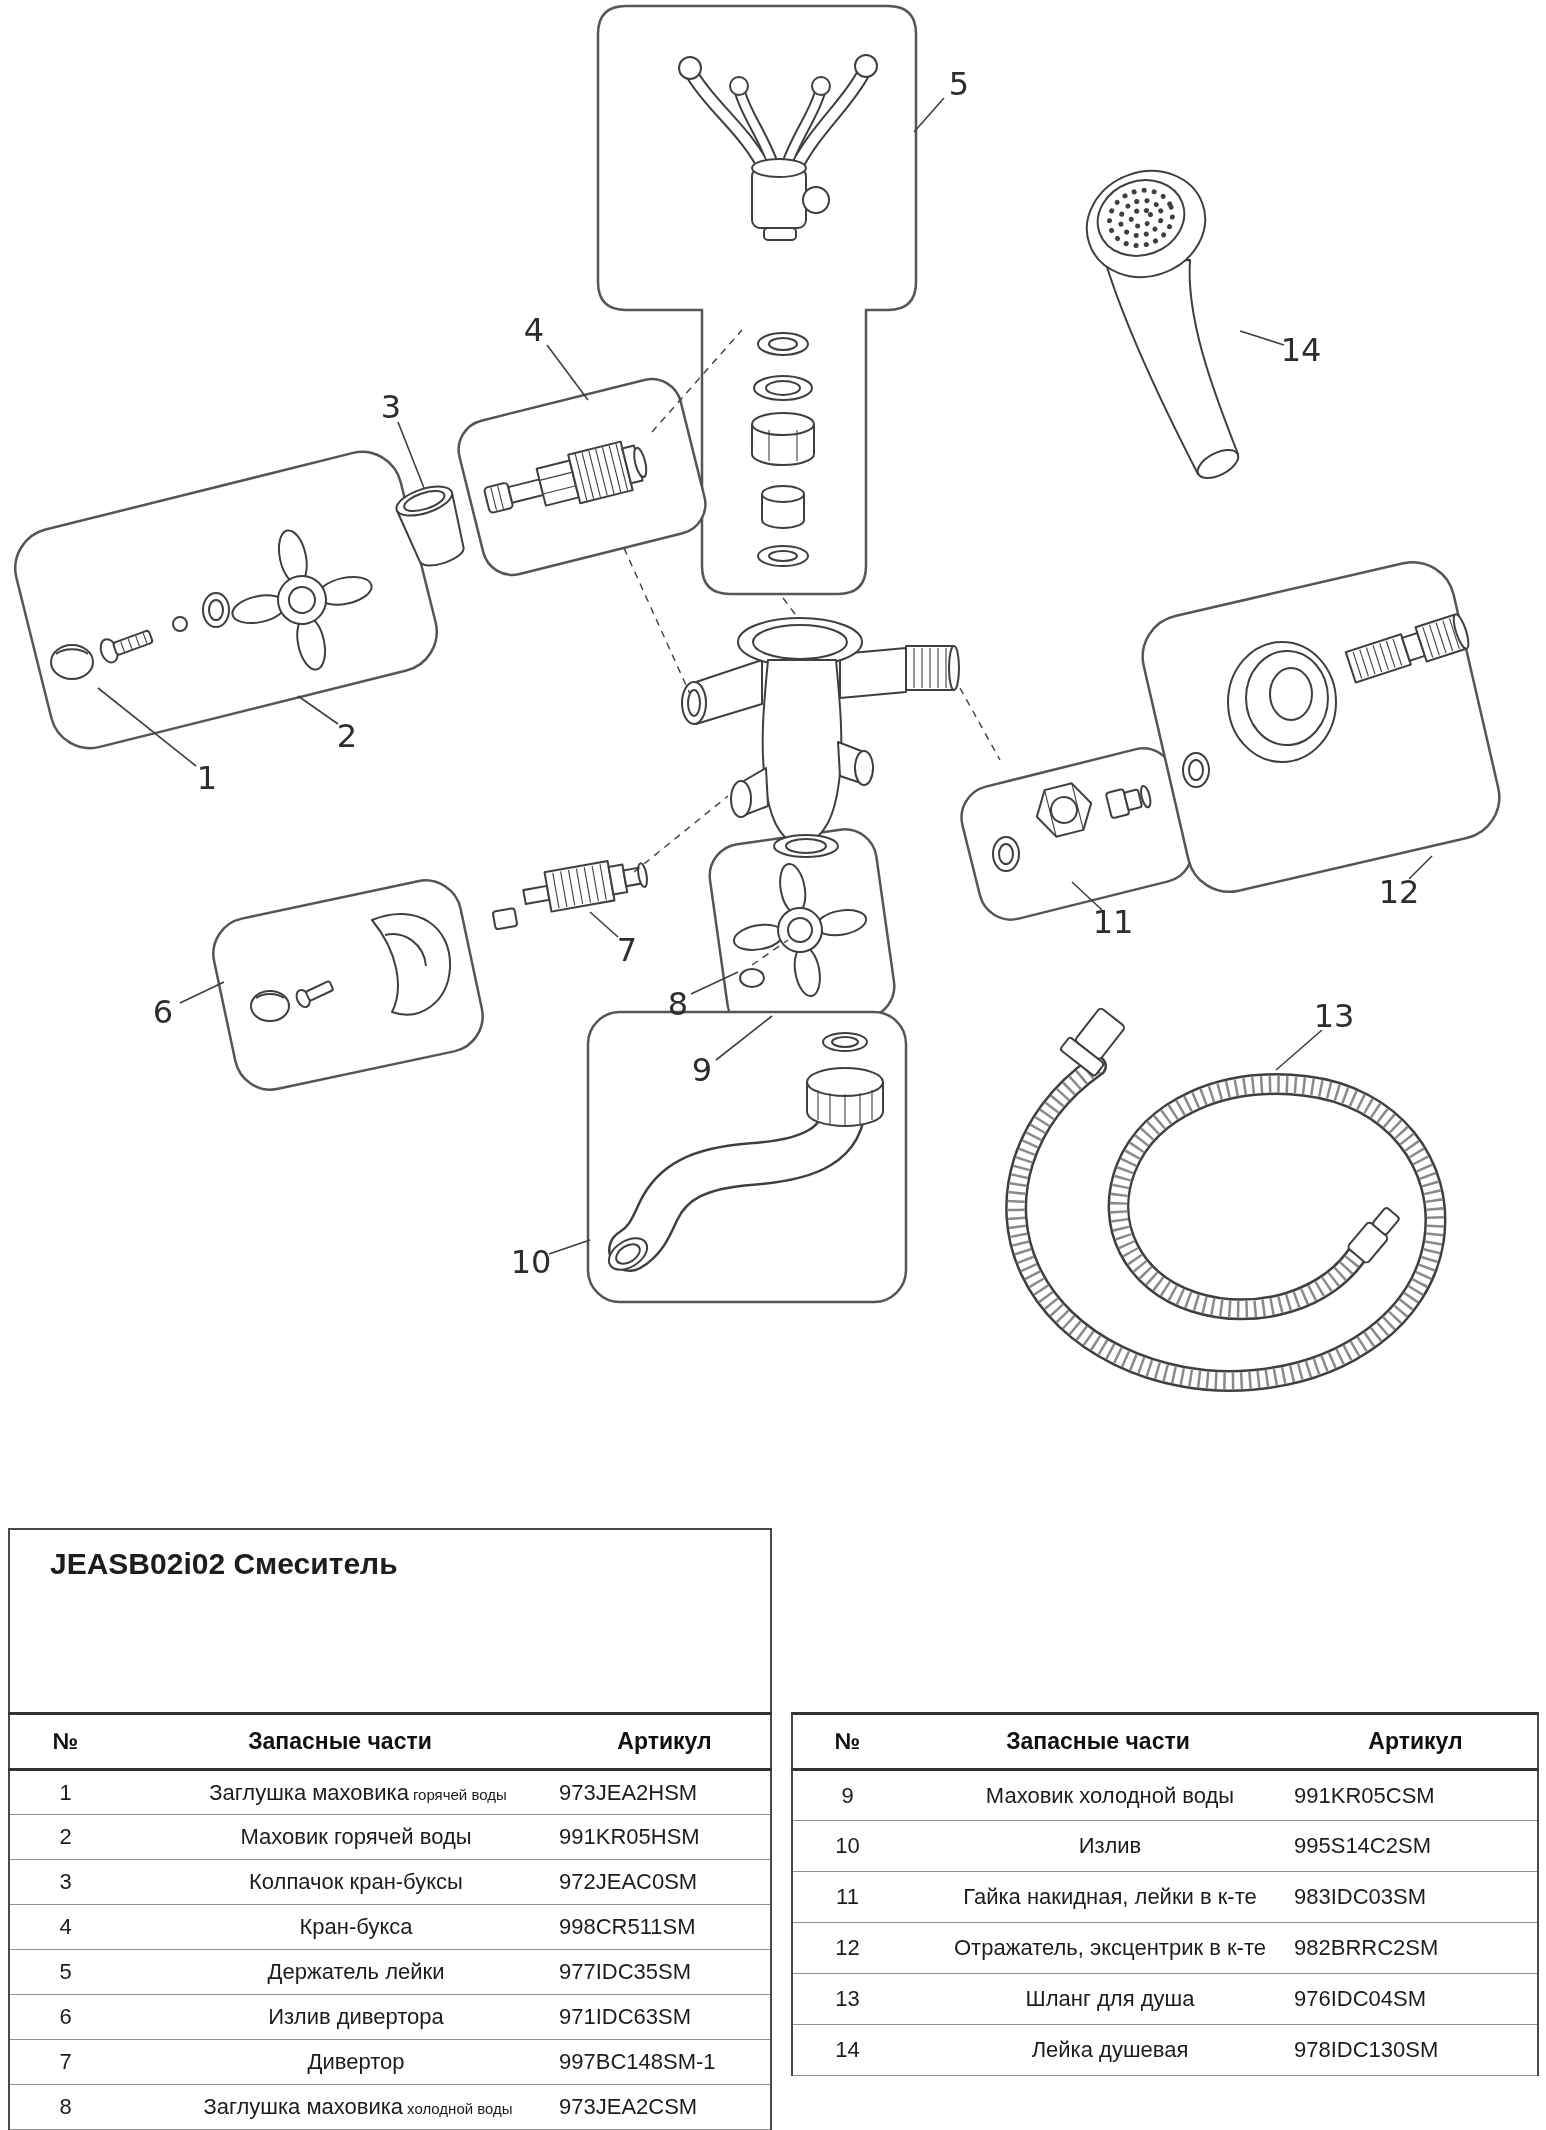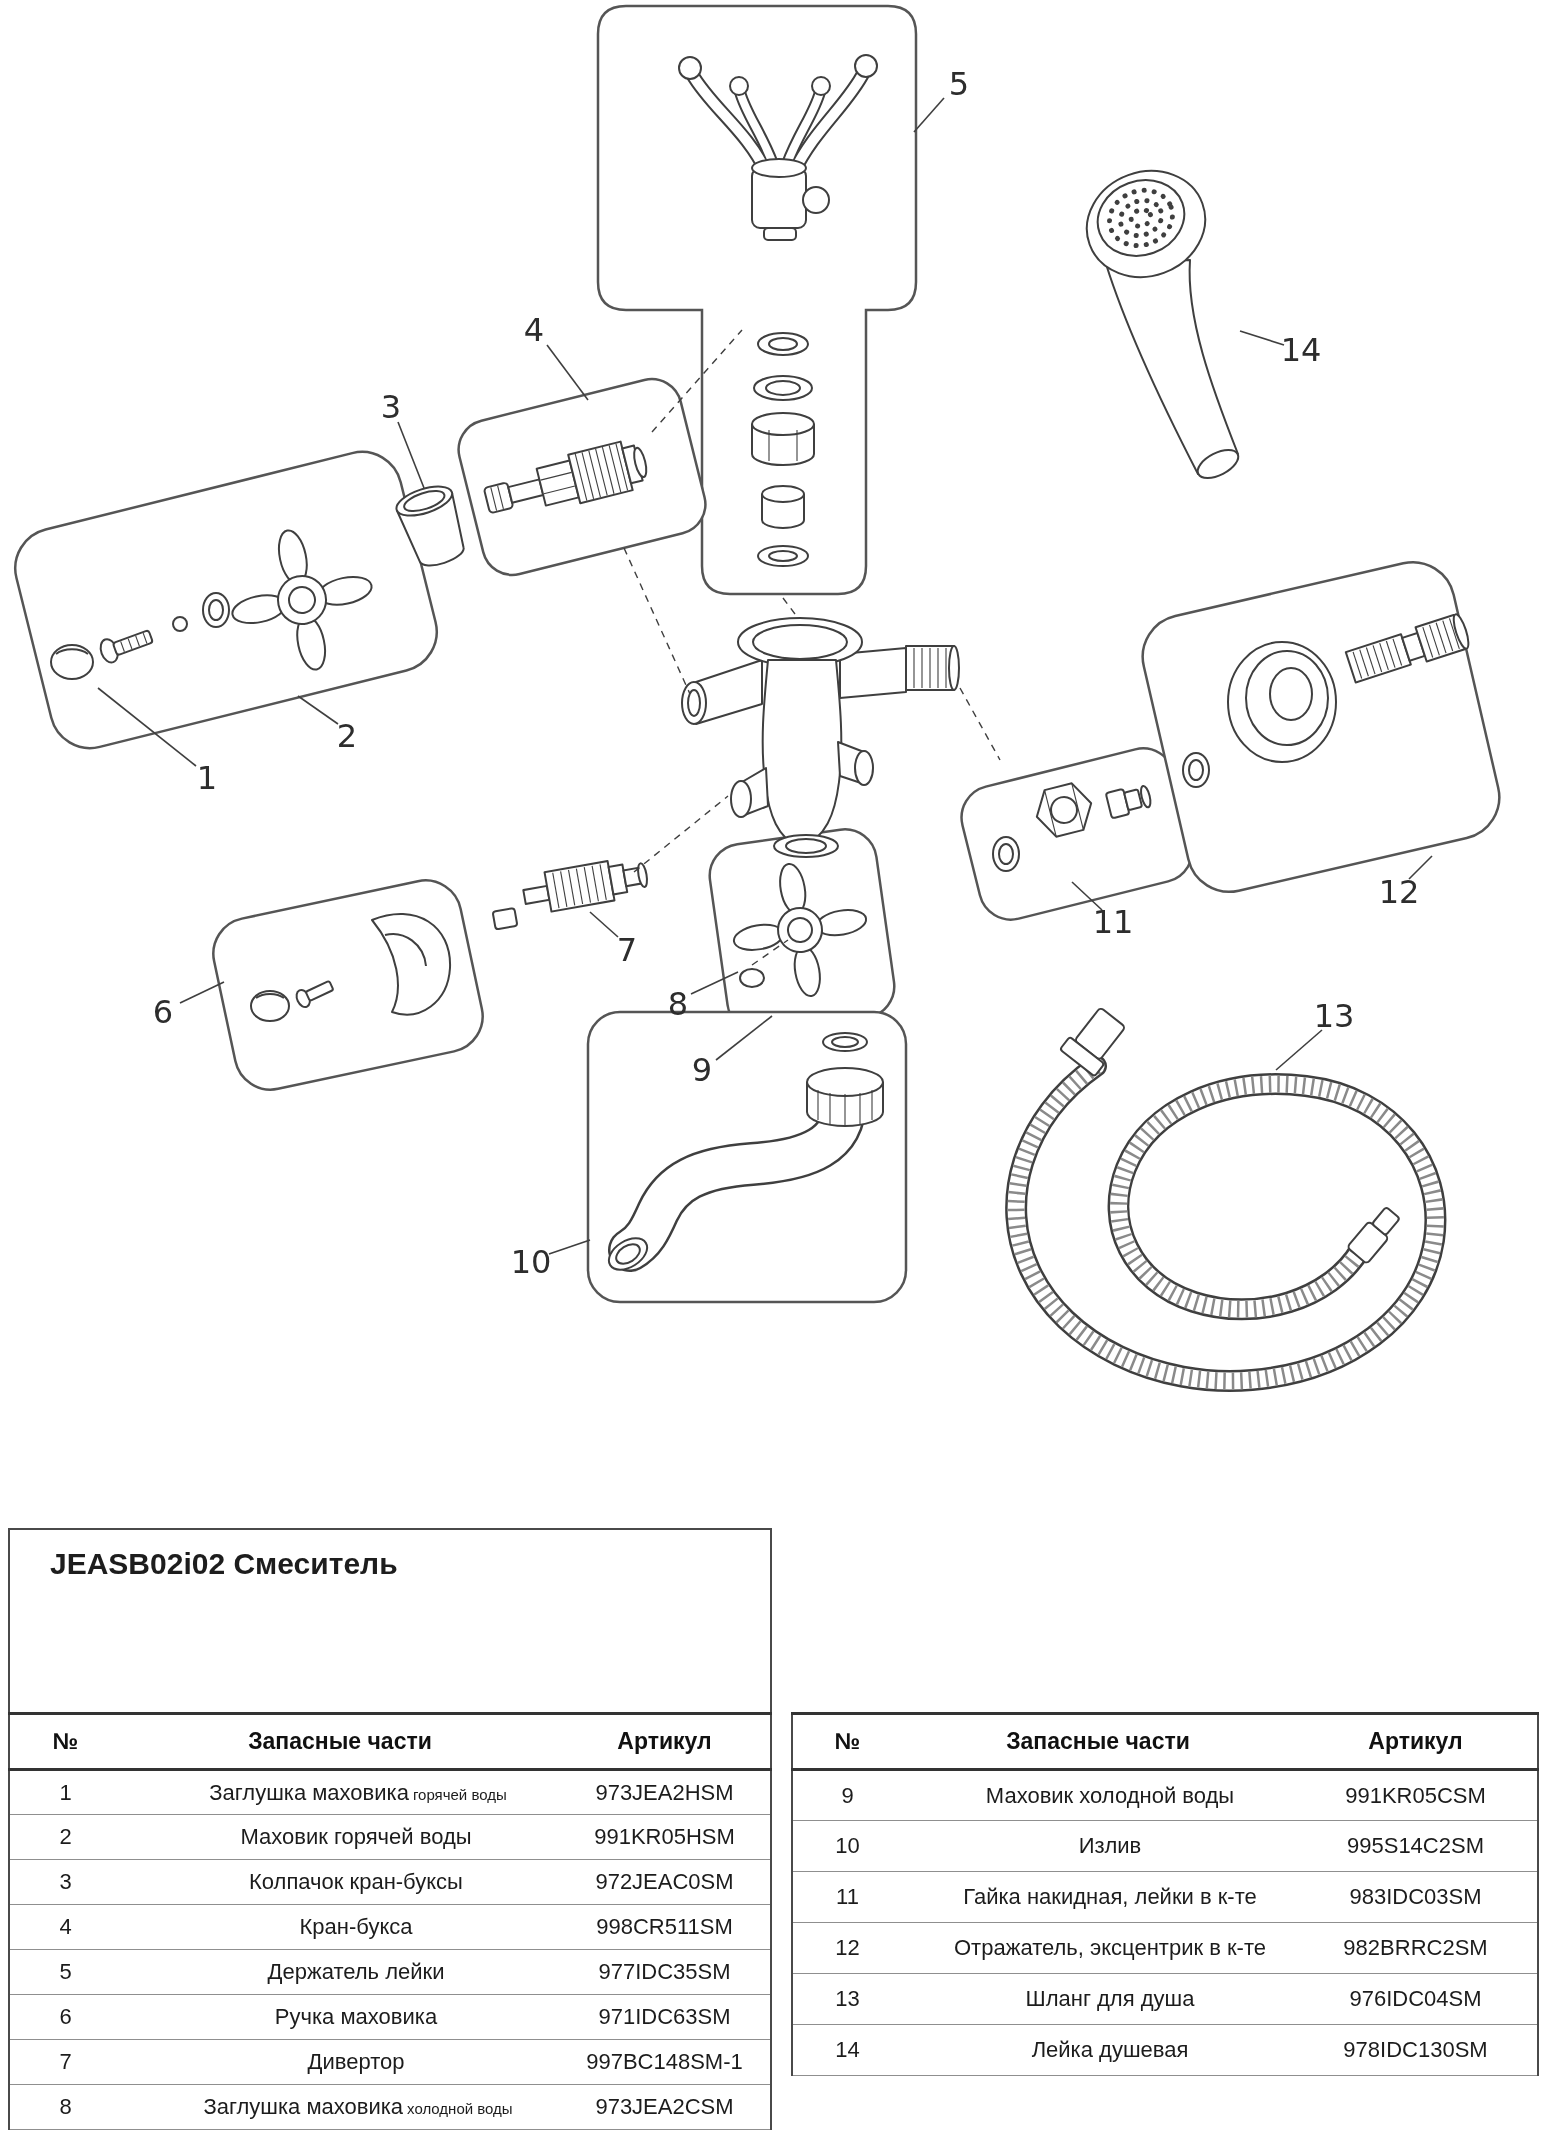--- a/index.html
+++ b/index.html
@@ -30,21 +30,21 @@
   .tbl-left  { width:764px; border-left:2px solid #4a4a4a; border-right:2px solid #4a4a4a; }
   .tbl-right { width:748px; margin-left:19px; border-left:2px solid #4a4a4a; border-right:2px solid #4a4a4a; }
   th { font-size:23px; font-weight:700; color:#111; height:56px;
        border-top:3px solid #333; border-bottom:3px solid #333; text-align:center; }
   td { font-size:22px; color:#1c1c1c; border-bottom:1.5px solid #8f8f8f; }
   .tbl-left td { height:45px; }
   .tbl-right td { height:51px; }
   .td-num { text-align:center; }
   .td-part { text-align:center; padding-left:36px; }
   .tbl-right .td-part { padding-left:24px; }
-  .td-art { text-align:center; }
+  .td-art { text-align:left; }
   .sm { font-size:15px; margin-left:4px; }
 </style>
 </head>
 <body>
 
 <div class="page">
 
   <div class="diagram">
     <svg width="1546" height="1520" viewBox="0 0 1546 1520" xmlns="http://www.w3.org/2000/svg">
 
@@ -373,21 +373,21 @@
             <td class="td-part"><span>Кран-букса</span><span class="sm"></span></td>
             <td class="td-art">998CR511SM</td>
           </tr>
           <tr>
             <td class="td-num">5</td>
             <td class="td-part"><span>Держатель лейки</span><span class="sm"></span></td>
             <td class="td-art">977IDC35SM</td>
           </tr>
           <tr>
             <td class="td-num">6</td>
-            <td class="td-part"><span>Ручка маховика</span><span class="sm"></span></td>
+            <td class="td-part"><span>Излив дивертора</span><span class="sm"></span></td>
             <td class="td-art">971IDC63SM</td>
           </tr>
           <tr>
             <td class="td-num">7</td>
             <td class="td-part"><span>Дивертор</span><span class="sm"></span></td>
             <td class="td-art">997BC148SM-1</td>
           </tr>
           <tr>
             <td class="td-num">8</td>
             <td class="td-part"><span>Заглушка маховика</span><span class="sm">холодной воды</span></td>

